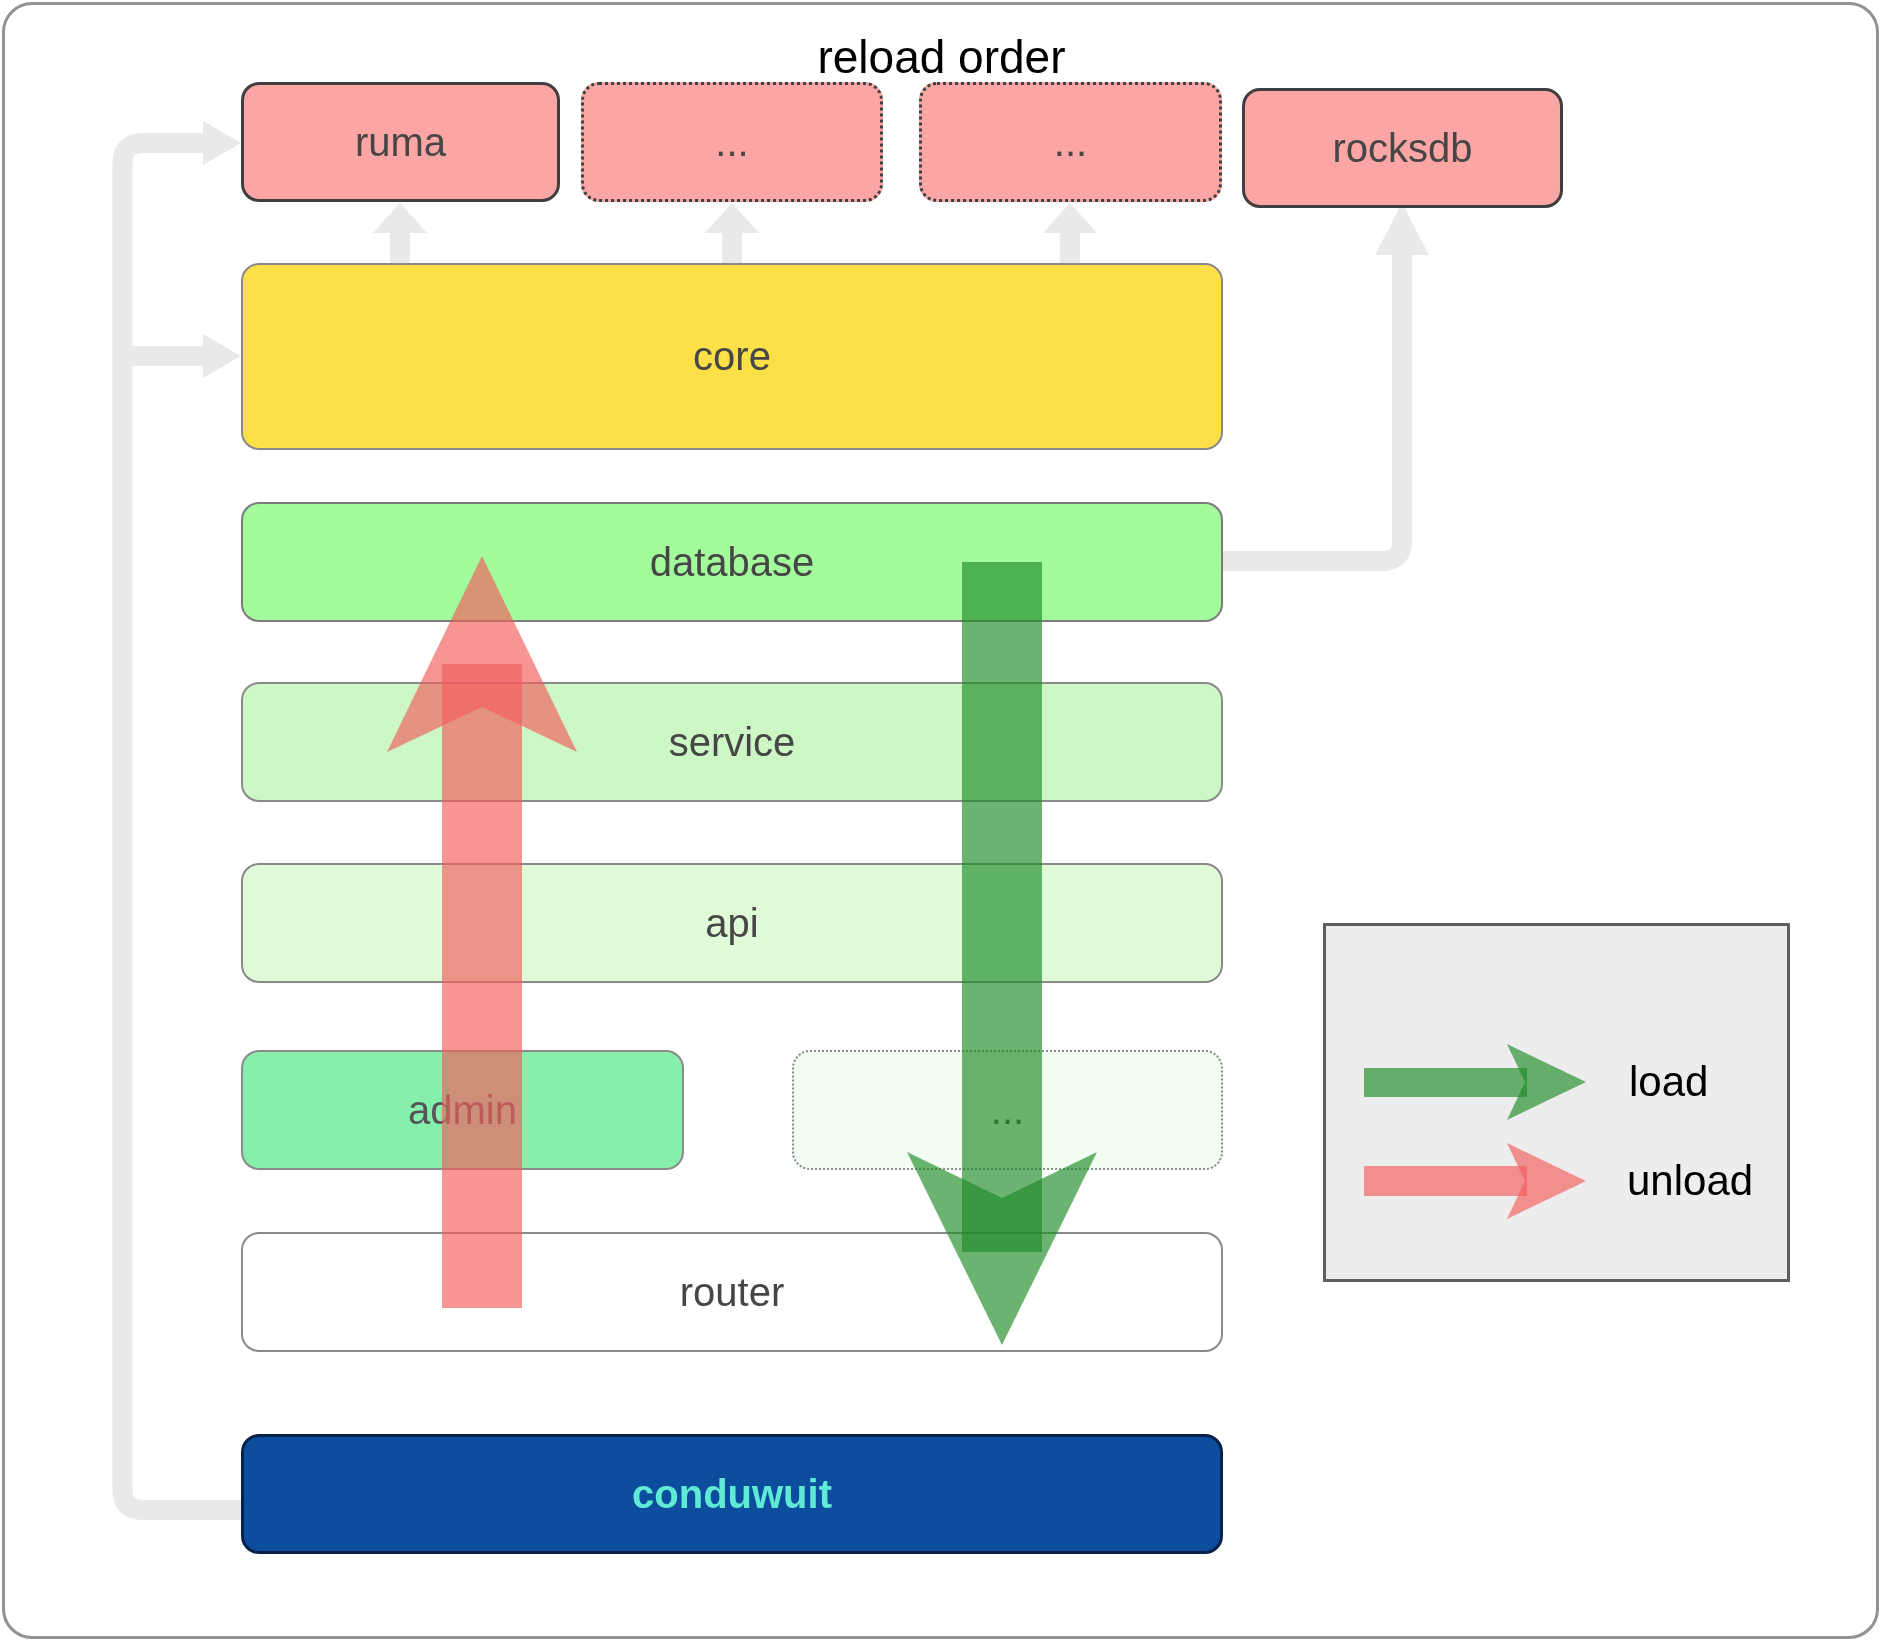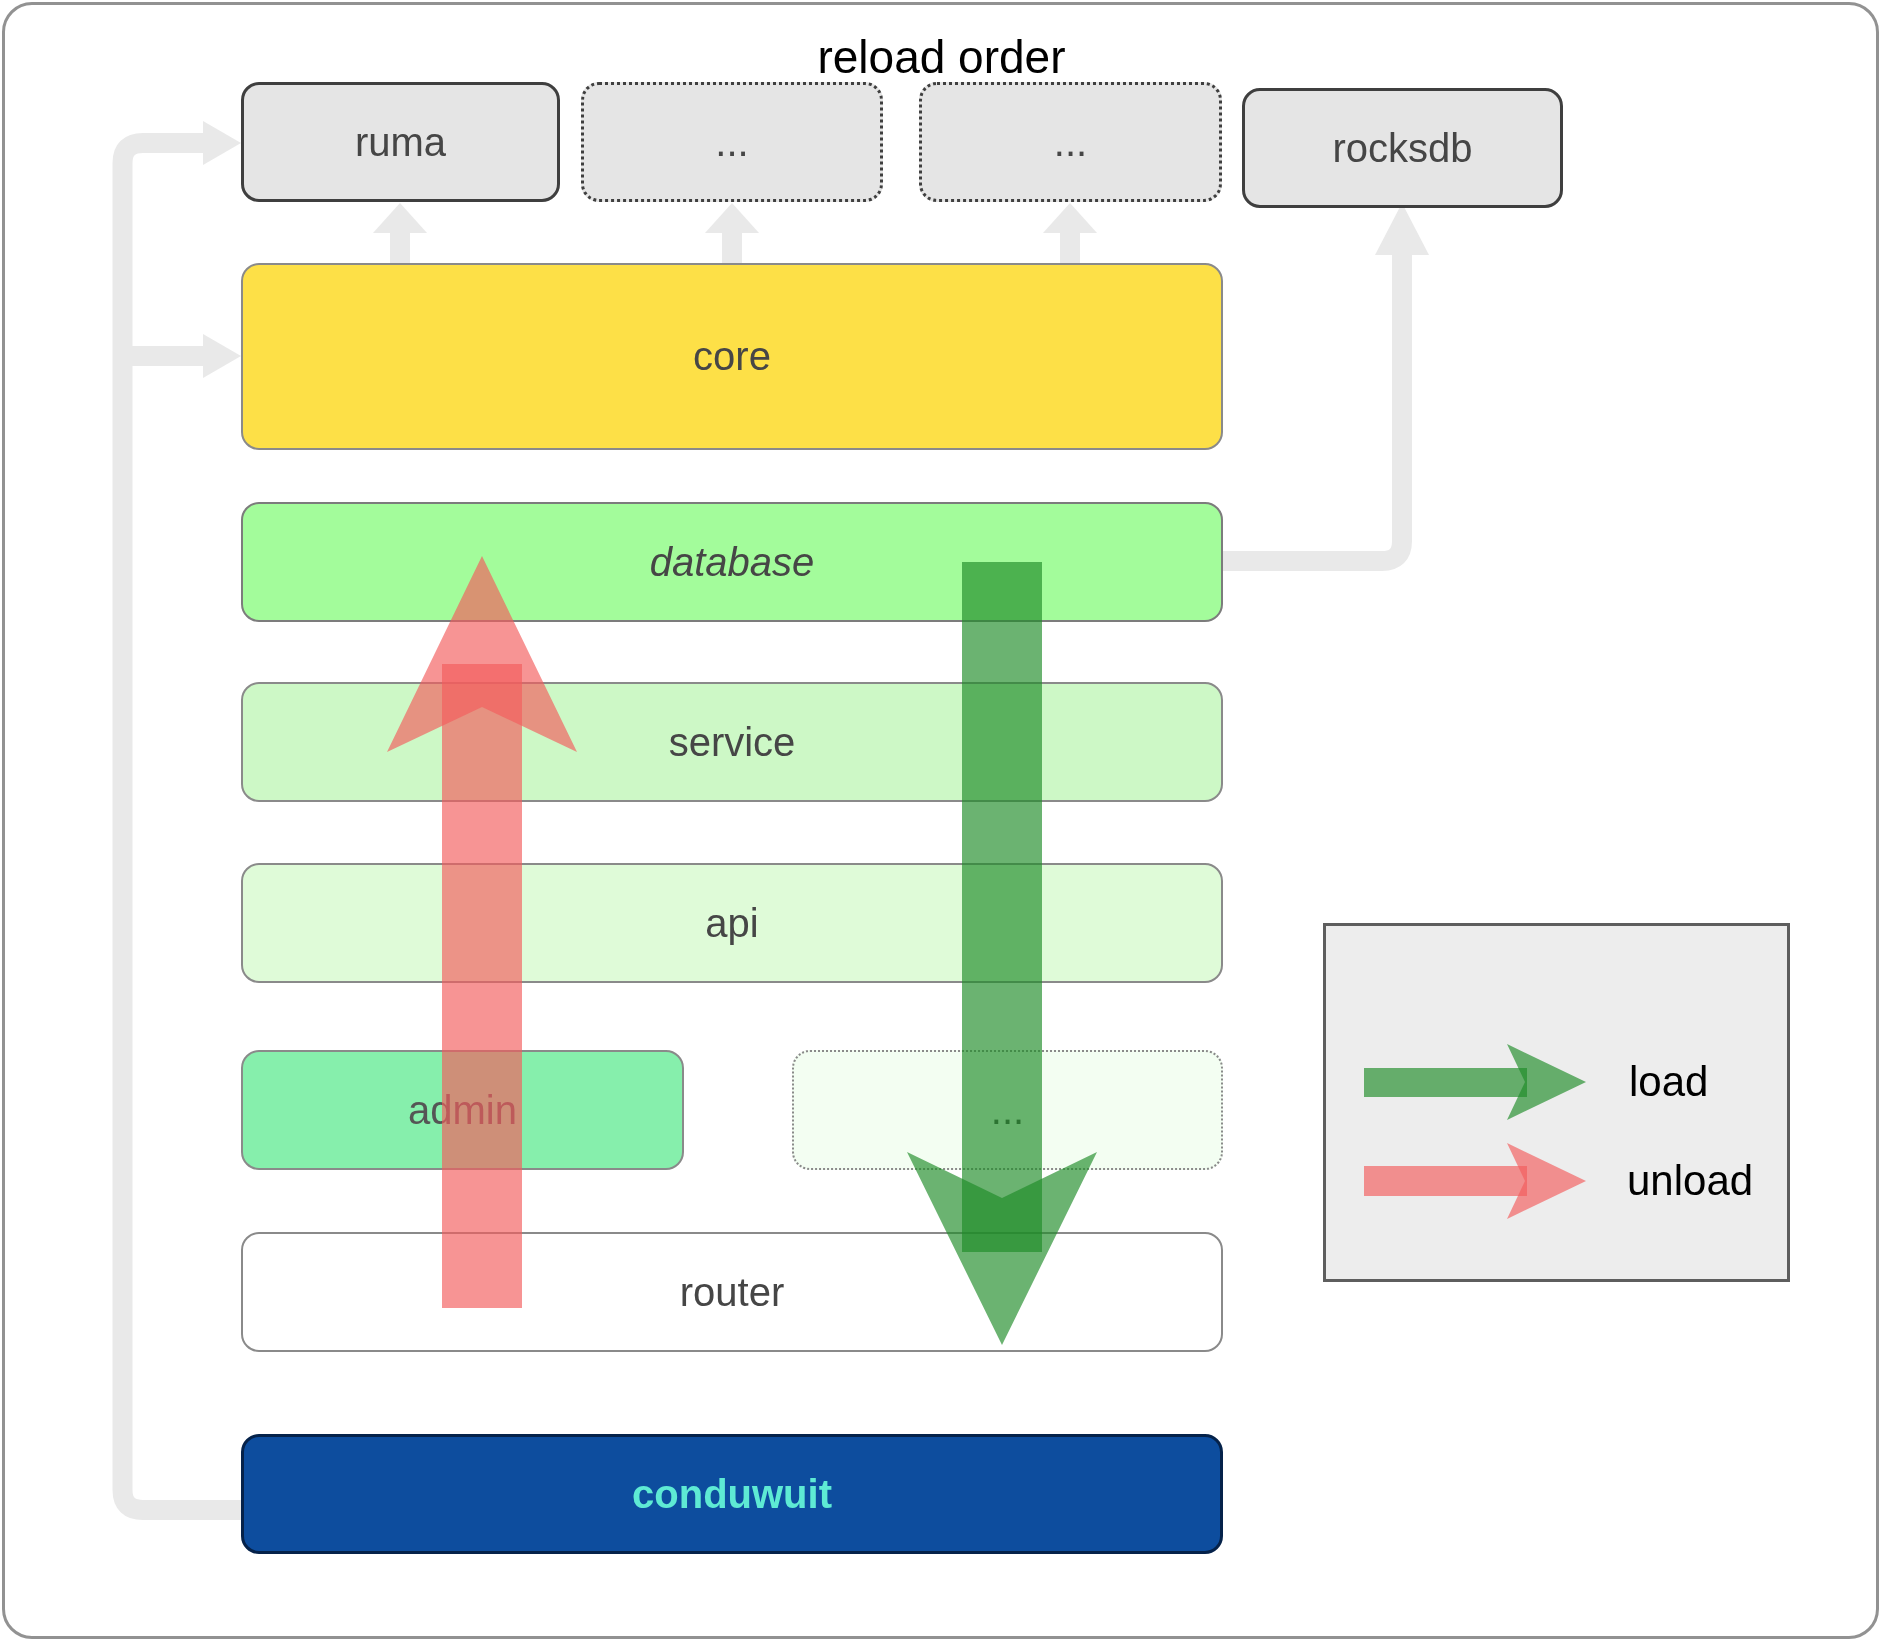--- a/index.html
+++ b/index.html
@@ -10,28 +10,28 @@
   .frame{
     position:absolute;left:2px;top:2px;right:4px;bottom:4px;
     border:3px solid #929292;border-radius:30px;pointer-events:none;
   }
   svg.layer{position:absolute;left:0;top:0;width:1883px;height:1643px;}
   .node{
     position:absolute;display:flex;align-items:center;justify-content:center;
     box-sizing:border-box;border-radius:18px;font-size:40px;color:#464646;
     z-index:2;
   }
-  .crate{background:#e5e5e5;border:3px solid #3f3f3f;}
+  .crate{background:#fca5a5;border:3px solid #3f3f3f;}
   .crate.dotted{border:3px dotted #3f3f3f;}
   .n-ruma{left:241px;top:82px;width:319px;height:120px;}
   .n-crate1{left:581px;top:82px;width:302px;height:120px;}
   .n-crate2{left:919px;top:82px;width:303px;height:120px;}
   .n-rocksdb{left:1242px;top:88px;width:321px;height:120px;}
   .n-core{left:241px;top:263px;width:982px;height:187px;background:#fde047;border:2px solid #8a8a8a;}
-  .n-database{left:241px;top:502px;width:982px;height:120px;background:#a3fc9b;border:2px solid #7c7c7c;font-style:italic;}
+  .n-database{left:241px;top:502px;width:982px;height:120px;background:#a3fc9b;border:2px solid #7c7c7c;}
   .n-service{left:241px;top:682px;width:982px;height:120px;background:#cdf8c6;border:2px solid #8a8a8a;}
   .n-api{left:241px;top:863px;width:982px;height:120px;background:#dffbd8;border:2px solid #8a8a8a;}
   .n-admin{left:241px;top:1050px;width:443px;height:120px;background:#86efac;border:2px solid #8a8a8a;color:#555555;}
   .n-crate3{left:792px;top:1050px;width:431px;height:120px;background:#f3fef2;border:2px dotted #8a8a8a;}
   .n-router{left:241px;top:1232px;width:982px;height:120px;background:#ffffff;border:2px solid #8a8a8a;}
   .n-conduwuit{left:241px;top:1434px;width:982px;height:120px;background:#0d4d9e;border:3px solid #05224a;
     color:#5eead4;font-weight:bold;}
   .legend{
     position:absolute;left:1323px;top:923px;width:467px;height:359px;box-sizing:border-box;
     background:#ededed;border:3px solid #5e5e5e;z-index:2;

